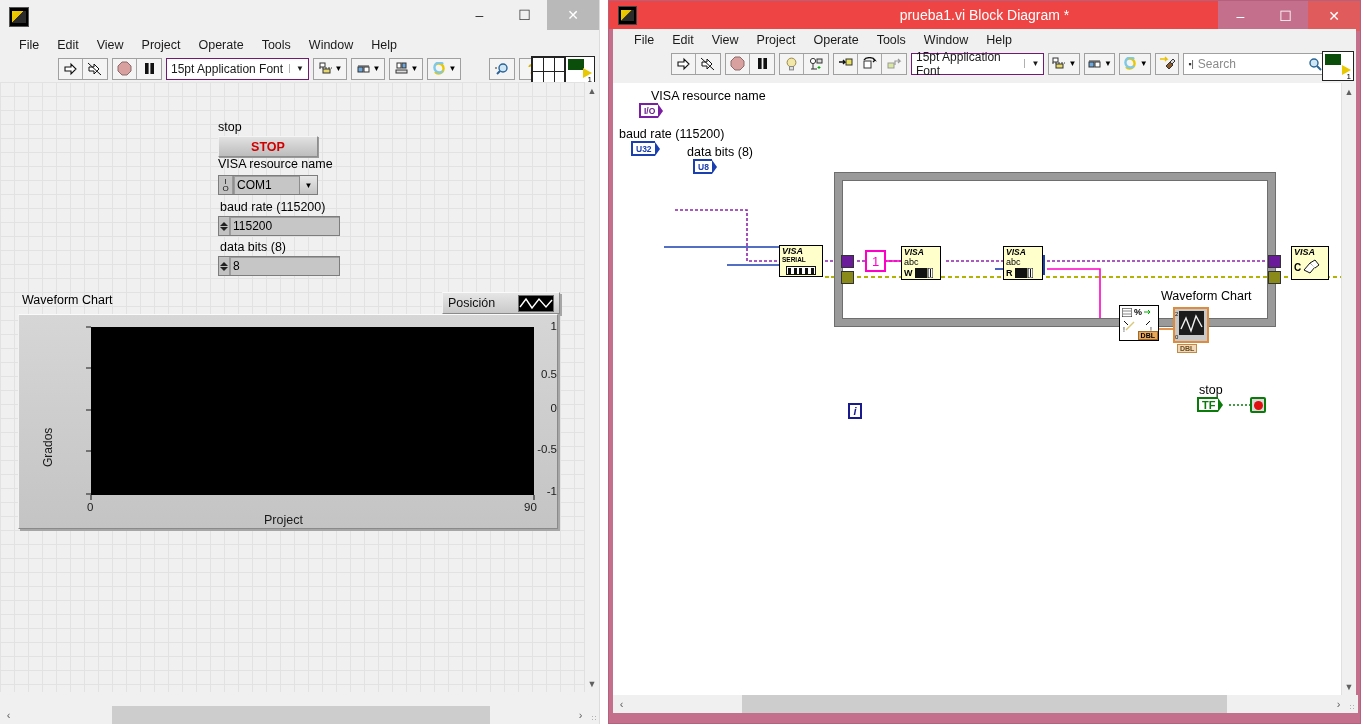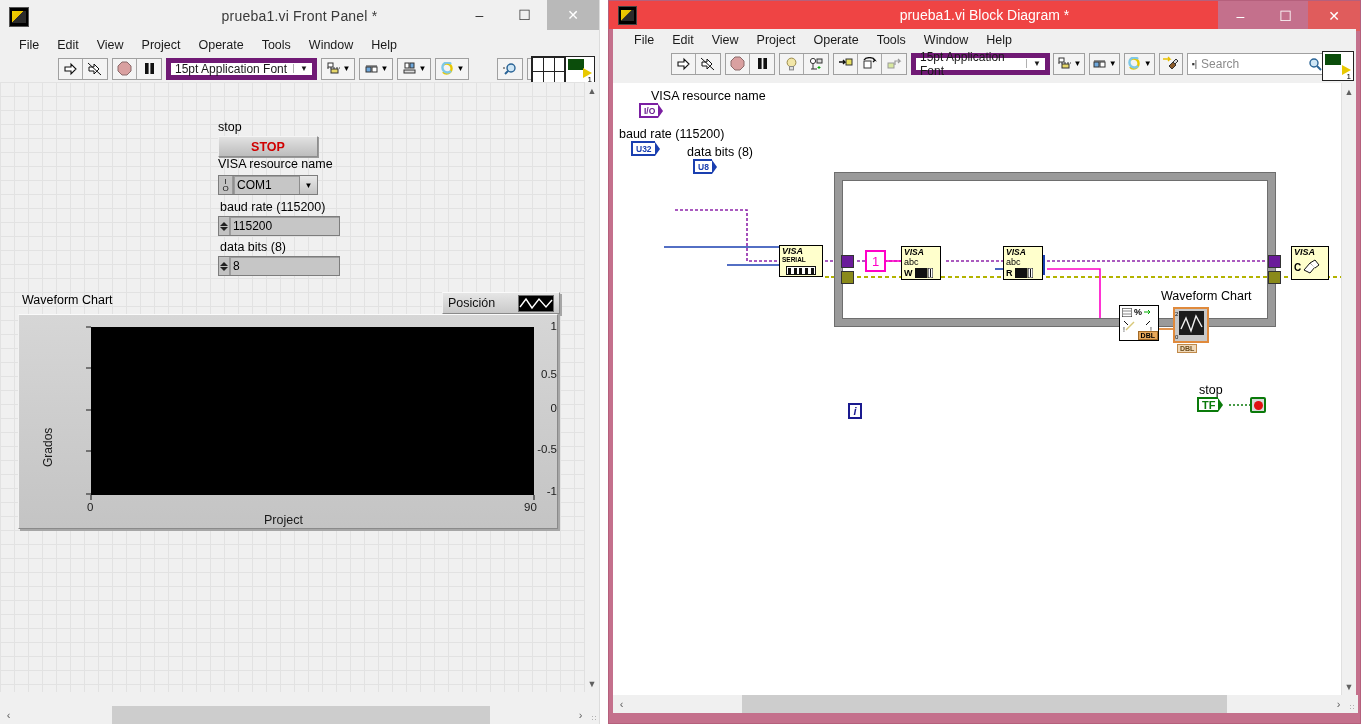--- a/index.html
+++ b/index.html
@@ -56,21 +56,21 @@
 
   
   .toolbar { height: 27px; background: #f0f0f0; display: flex;
              align-items: center; position: relative; }
   .tgroup { display: flex; align-items: center; border: 1px solid #a0a0a0;
             background: #f4f4f4; height: 22px; margin-right: 4px; }
   .tbtn { width: 24px; height: 20px; display:flex; align-items:center;
           justify-content:center; border-right: 1px solid #a8a8a8;
           background: #f4f4f4; font-size: 12px; position: relative; }
   .tbtn:last-child { border-right: none; }
-  .fontbox { height: 22px; border: 5px solid #701a75; background: #fff;
+  .fontbox { height: 22px; border: 1px solid #701a75; background: #fff;
              display: flex; align-items: center; padding: 0 4px; font-size: 12px;
              color: #1a1a1a; }
   .fontbox .caret { margin-left: 6px; border-left: 1px solid #b0b0b0;
                     padding-left: 6px; font-size: 8px; }
   .searchbox { height: 22px; border: 1px solid #a0a0a0; background:#fff;
                display:flex; align-items:center; padding:0 4px; width: 155px;
                color:#8a8a8a; font-size:12px; }
   .iconbtn { width: 26px; height: 22px; border: 1px solid #a0a0a0;
              background: #f4f4f4; display:flex; align-items:center;
              justify-content:center; margin-right:4px; }
@@ -256,21 +256,20 @@
 <body>
 
 <div id="root">
 
   <div class="window" id="fp-window">
 
     <div id="fp-titlebar">
       <div id="fp-appicon">
           <div class="ic"></div>
         </div>
-      <div id="fp-title">prueba1.vi Front Panel *</div>
       <div class="winbtns">
         <div class="winbtn">–</div>
         <div class="winbtn">☐</div>
         <div class="winbtn close-inactive">✕</div>
       </div>
     </div>
 
     <div class="menubar">
       <div class="mi">File</div>
       <div class="mi">Edit</div>

